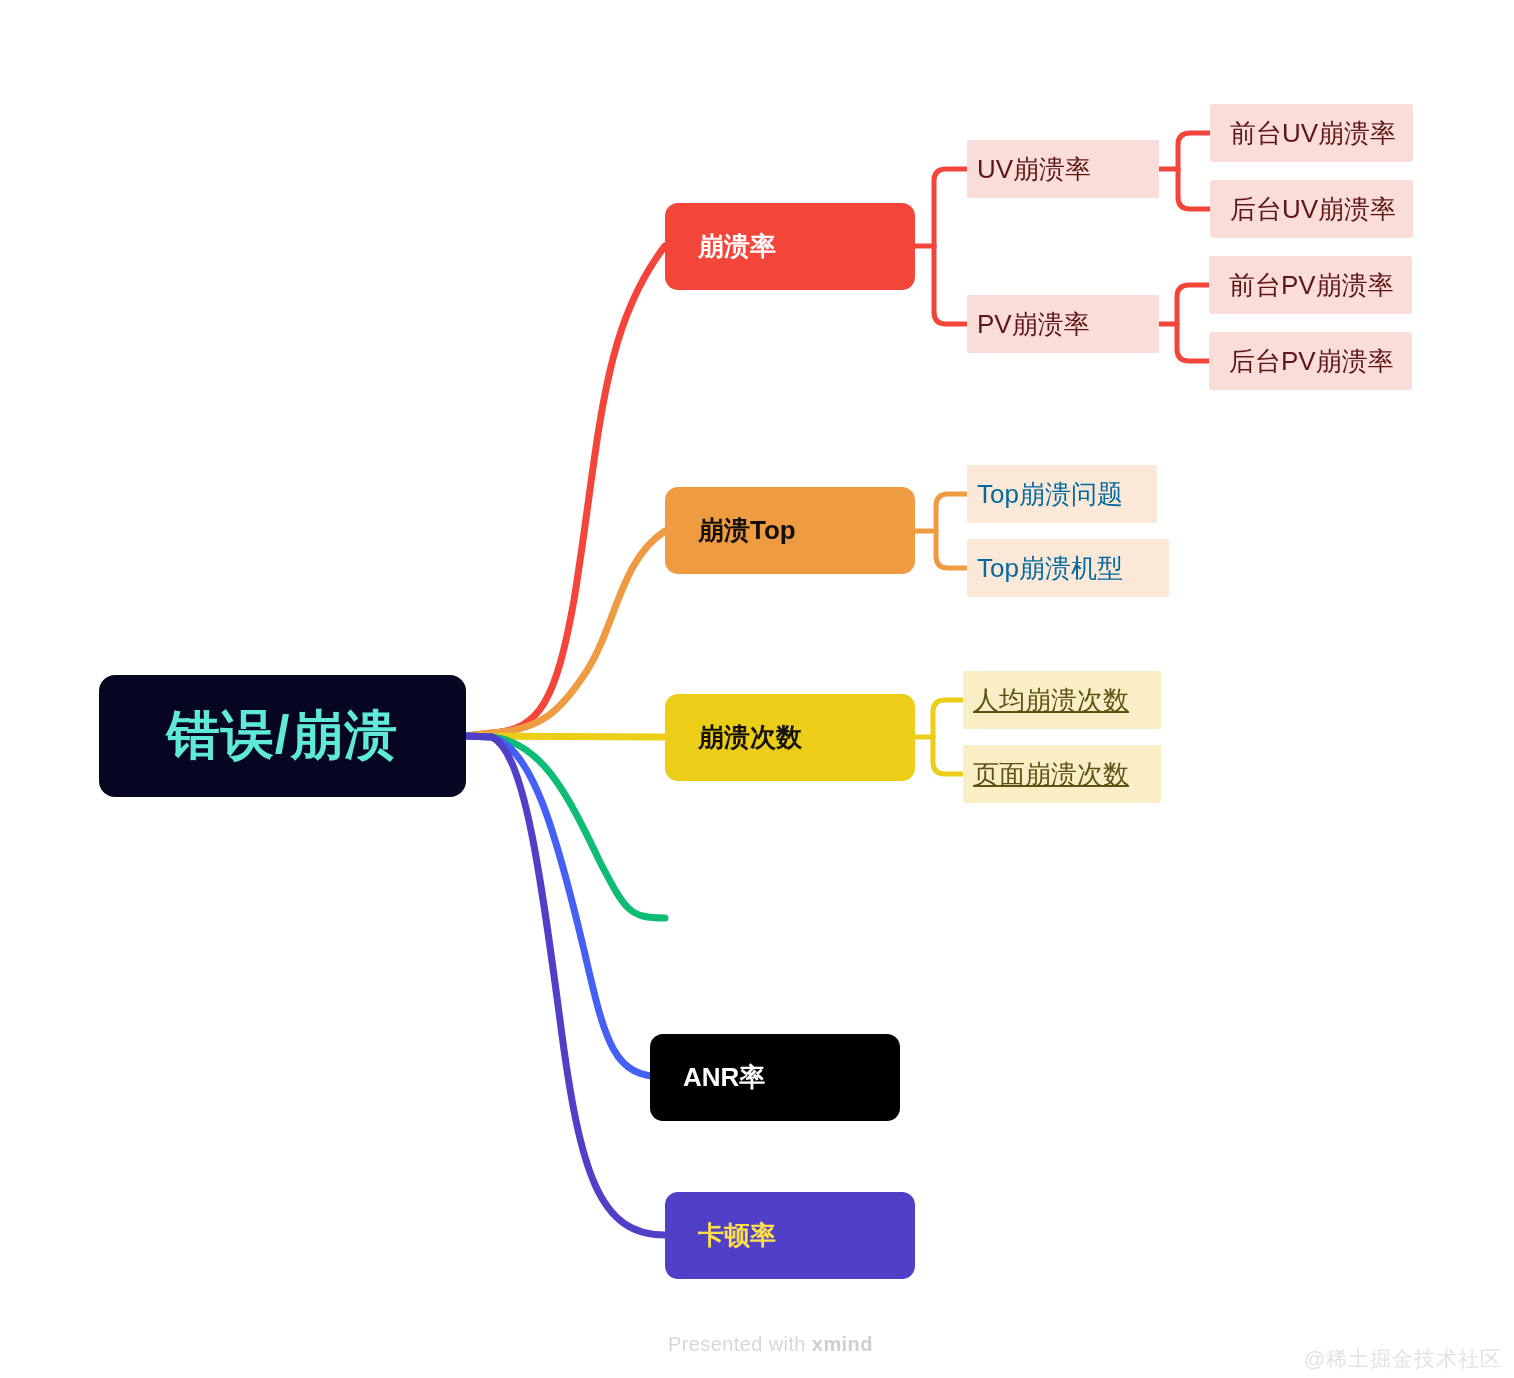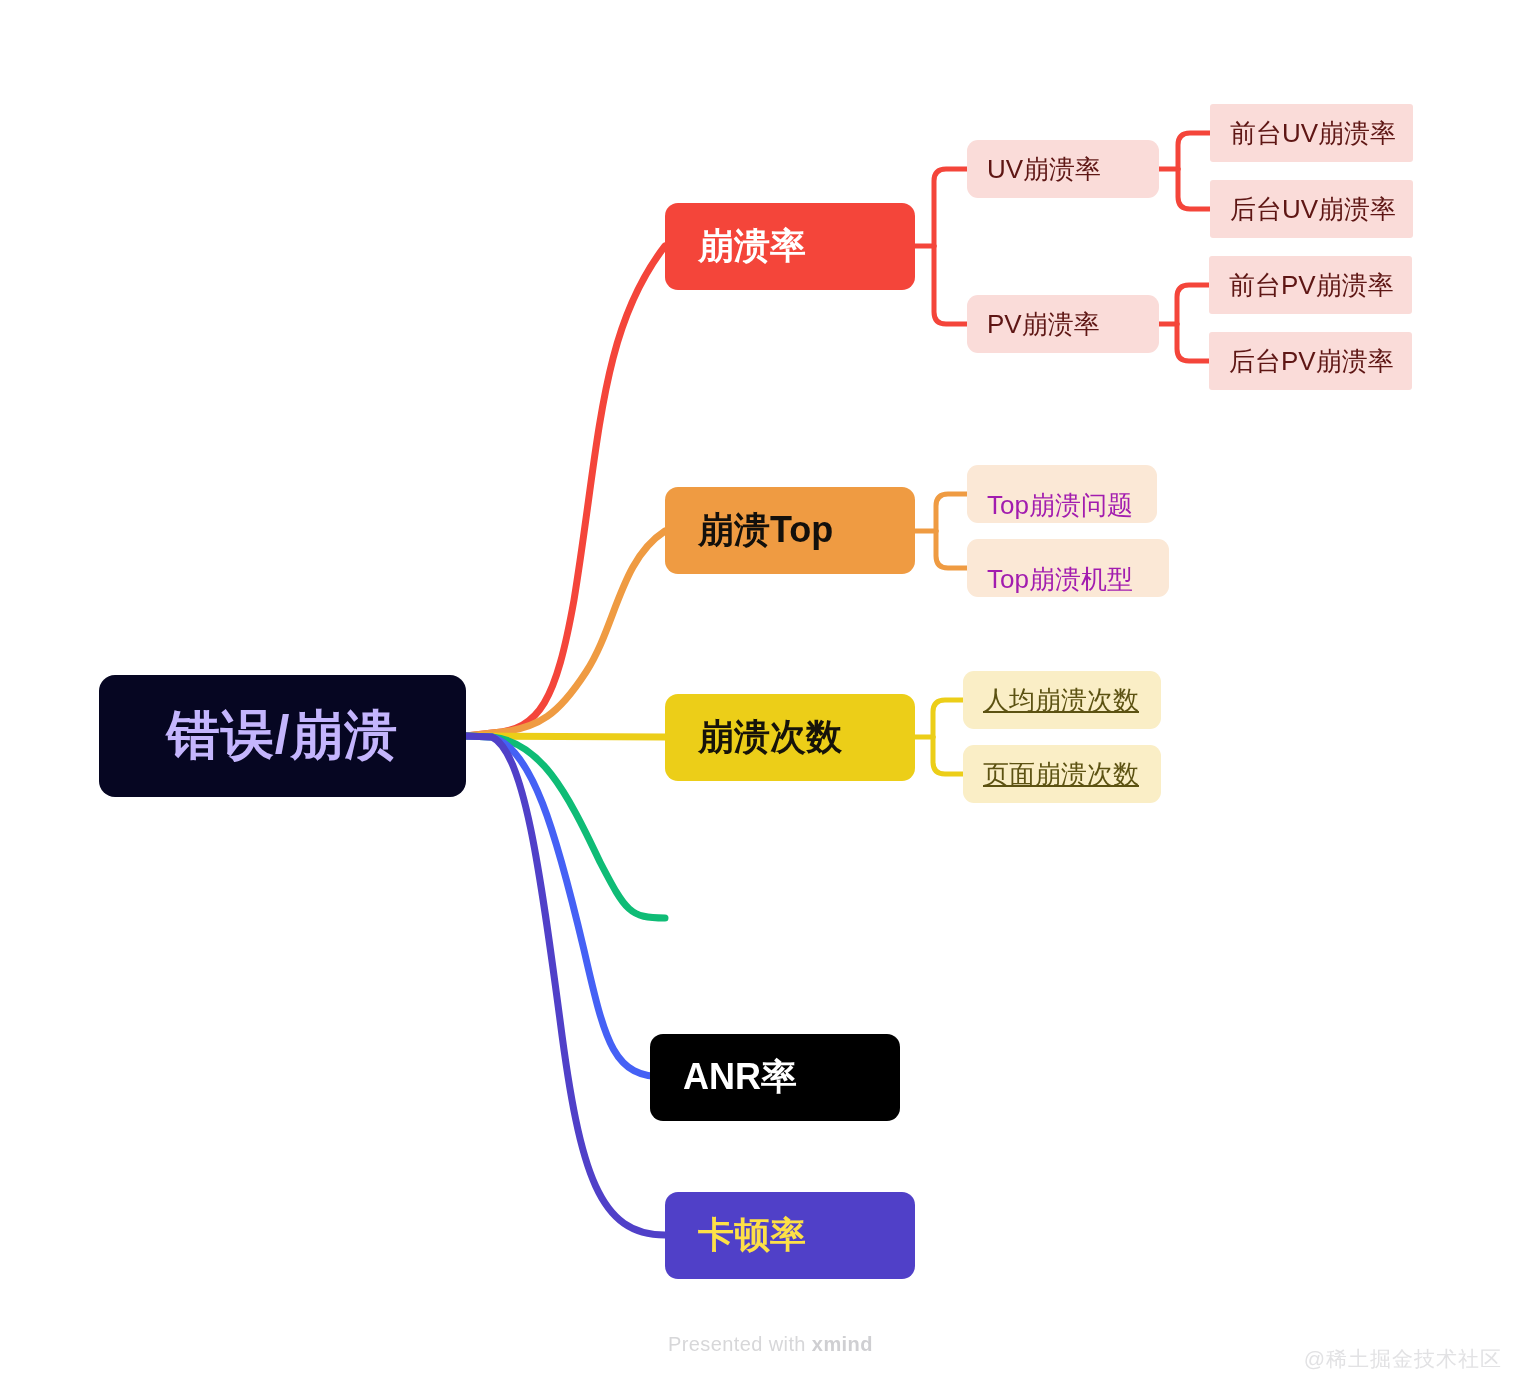--- a/index.html
+++ b/index.html
@@ -34,51 +34,51 @@
   }
   
   .root {
     left: 99px;
     top: 675px;
     width: 367px;
     height: 122px;
     background: #060622;
     border-radius: 16px;
     justify-content: center;
-    color: #c4b5fd;
+    color: #5eead4;
     font-size: 53px;
     font-weight: bold;
     letter-spacing: 1px;
   }
   
   .lvl1 {
     width: 250px;
     height: 87px;
     border-radius: 13px;
     padding-left: 33px;
-    font-size: 36px;
+    font-size: 26px;
     font-weight: bold;
   }
   .lvl1.n-crash-rate   { left: 665px; top: 203px;  background: #f4453a; color: #ffffff; }
   .lvl1.n-crash-top    { left: 665px; top: 487px;  background: #ef9b42; color: #13100c; }
   .lvl1.n-crash-count  { left: 665px; top: 694px;  background: #ecce18; color: #16130a; }
   .lvl1.n-net-error    { left: 665px; top: 875px;  background: #0fbc76; color: #06140d; }
   .lvl1.n-anr-rate     { left: 650px; top: 1034px; background: #000000; color: #ffffff; }
   .lvl1.n-lag-rate     { left: 665px; top: 1192px; background: #5040c8; color: #fde047; }
 
   
   .lvl2 {
     height: 58px;
-    border-radius: 11px;
-    padding: 0 20px;
+    border-radius: 1px;
+    padding: 0 10px;
     font-size: 26px;
     font-weight: normal;
   }
   .lvl2.pinkish { background: #fadcd9; color: #5e1614; }
-  .lvl2.peach   { background: #fbe8d6; color: #a21caf; align-items: flex-end; }
+  .lvl2.peach   { background: #fbe8d6; color: #0369a1; }
   .lvl2.cream   { background: #faeec6; color: #5c5212; text-decoration: underline; }
 
   .n-uv { left: 967px; top: 140px; width: 192px; }
   .n-pv { left: 967px; top: 295px; width: 192px; }
   .n-top-issue { left: 967px; top: 465px; width: 190px; }
   .n-top-model { left: 967px; top: 539px; width: 202px; }
   .n-avg-count { left: 963px; top: 671px; width: 198px; }
   .n-page-count { left: 963px; top: 745px; width: 198px; }
 
   

